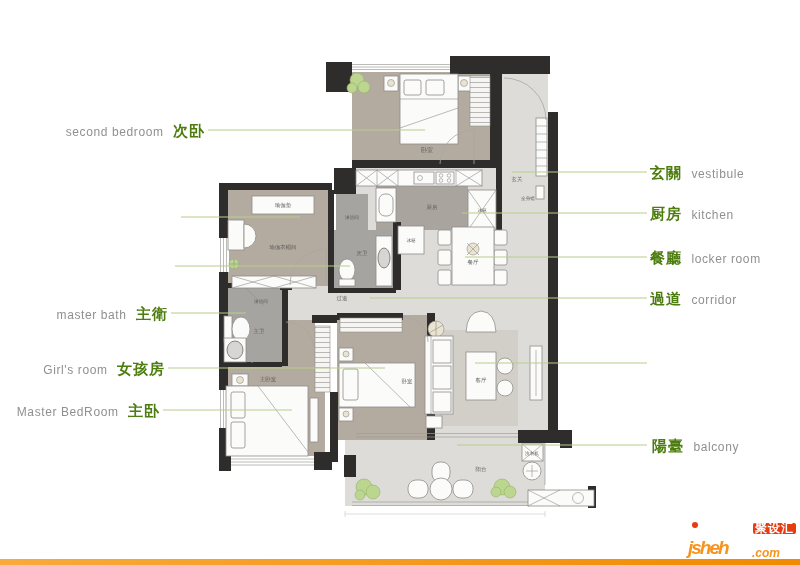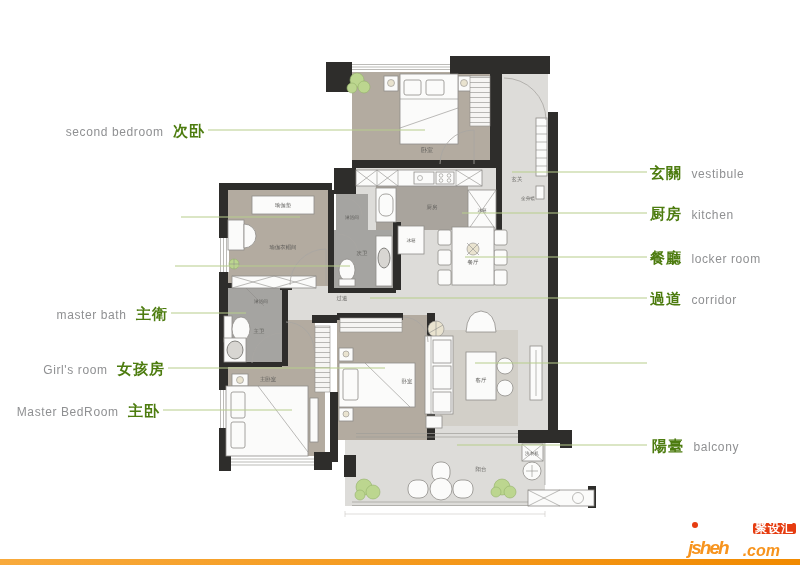--- a/index.html
+++ b/index.html
@@ -16,21 +16,21 @@
   .l4{top:305px;right:632px}.l5{top:360px;right:635px}.l6{top:402px;right:640px}
   .r1{top:164px;left:650px}.r2{top:205px;left:650px}.r3{top:249px;left:650px}
   .r4{top:290px;left:650px}.r5{top:355px;left:650px}.r6{top:437px;left:652px}
 
   
   .logo{position:absolute;right:6px;bottom:9px;width:106px;height:34px;}
   .logo .jsheh{position:absolute;left:0;bottom:-3px;font-size:19px;font-weight:bold;
                font-style:italic;color:#f7941e;letter-spacing:-2px;}
   .logo .jdot{position:absolute;left:4px;top:0px;width:6px;height:6px;border-radius:50%;
               background:#e63c10;}
-  .logo .com{position:absolute;right:14px;bottom:-4px;font-size:16px;font-weight:bold;
+  .logo .com{position:absolute;right:14px;bottom:-4px;font-size:12px;font-weight:bold;
              font-style:italic;color:#f7941e;letter-spacing:0px;}
   .logo .badge{position:absolute;right:-2px;top:1px;background:#e63c10;color:#fff;
                font-size:12px;font-weight:bold;padding:1px 2px;border-radius:2px;
                letter-spacing:1px;line-height:9px;}
   .bottombar{position:absolute;left:0;right:0;bottom:0;height:6px;
              background:linear-gradient(90deg,#f8aa3c,#f18a00);}
 
   
   .wall{fill:#2e2d2b;}
   .fwarm{fill:#b3aba0;}

